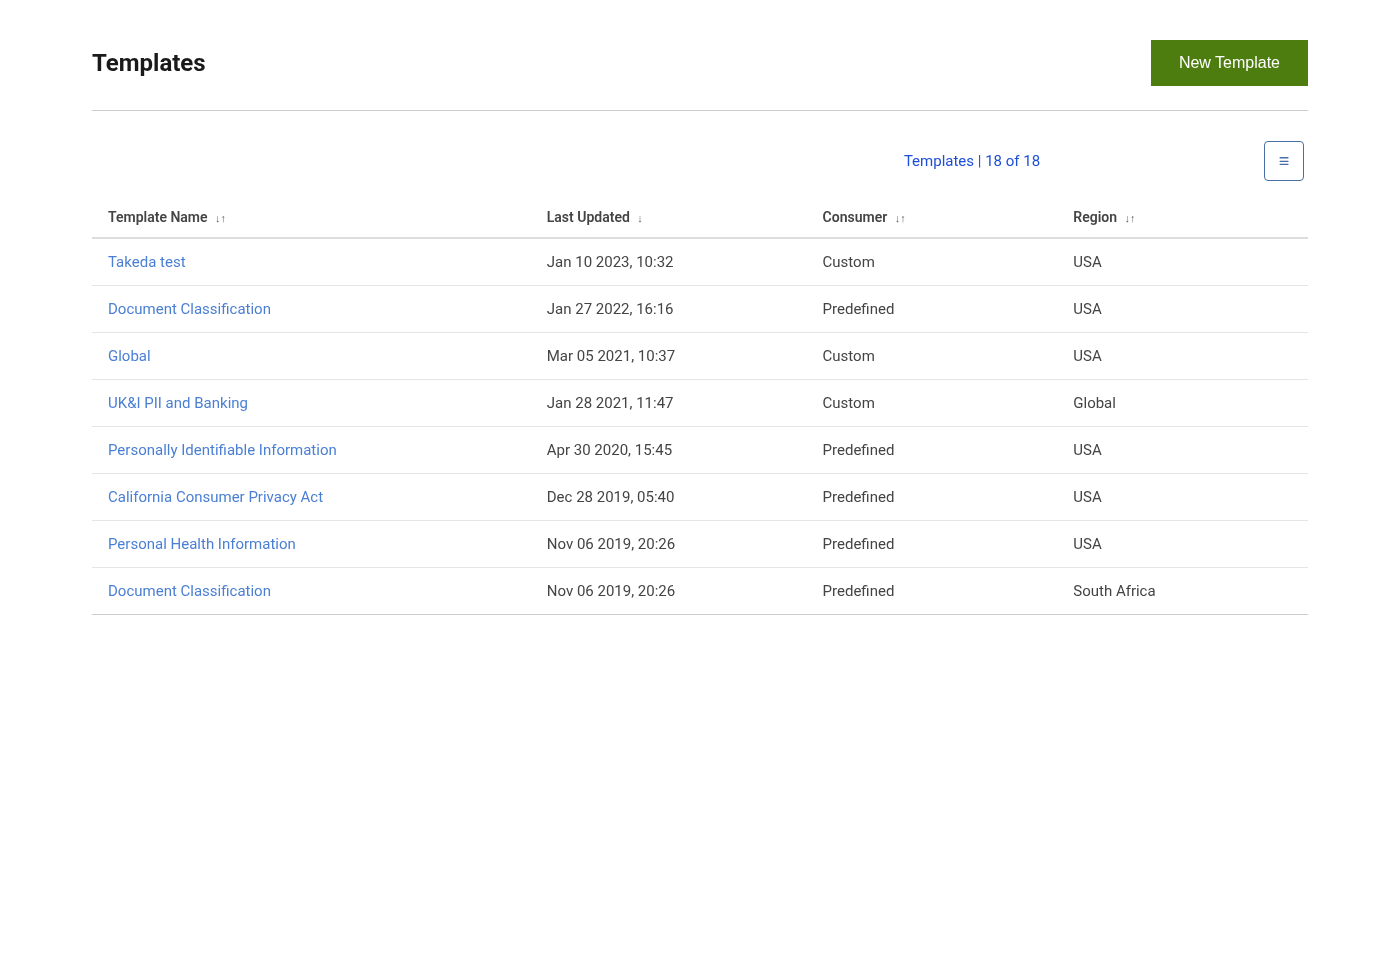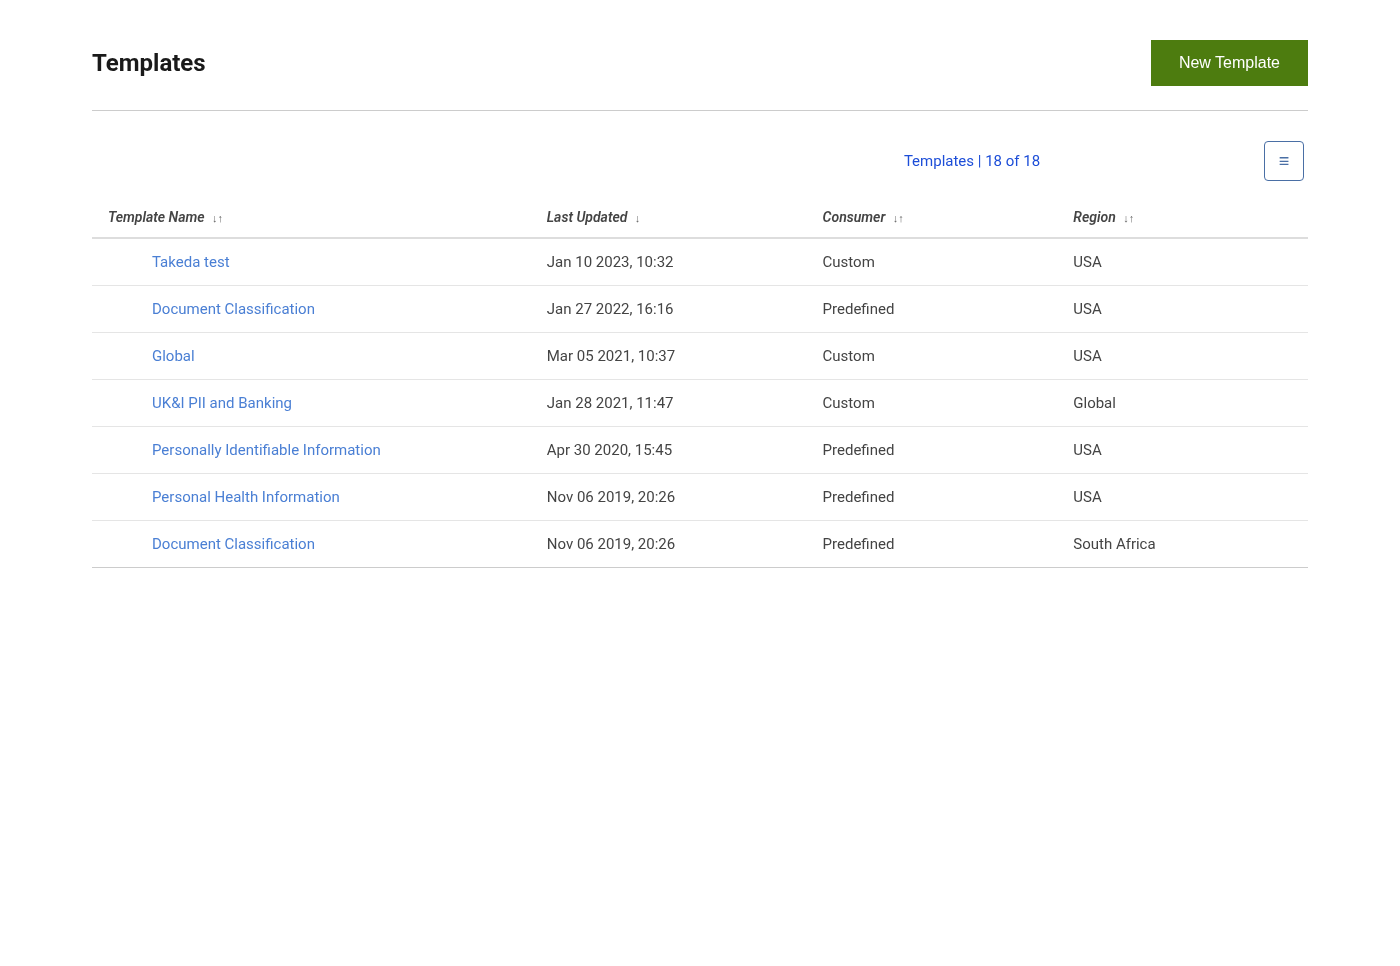--- a/index.html
+++ b/index.html
@@ -95,21 +95,20 @@
     thead tr {
       border-bottom: 2px solid #ddd;
     }
 
     th {
       text-align: left;
       padding: 12px 16px;
       font-weight: 600;
       color: #444;
       font-size: 14px;
-      font-style: italic;
     }
 
     th .sort-icon {
       font-size: 11px;
       color: #666;
       margin-left: 4px;
     }
 
     tbody tr {
       border-bottom: 1px solid #e5e5e5;
@@ -121,21 +120,20 @@
 
     td {
       padding: 14px 16px;
       color: #444;
       font-size: 15px;
     }
 
     td.name-cell a {
       color: #4a7fd4;
       text-decoration: none;
-      margin-left: 44px;
     }
 
     .col-name { width: 35%; }
     .col-updated { width: 22%; }
     .col-publisher { width: 20%; }
     .col-region { width: 20%; }
   </style>
 </head>
 <body>
 
@@ -202,20 +200,26 @@
             <td class="col-publisher">Custom</td>
             <td class="col-region">Global</td>
           </tr>
           <tr>
             <td class="name-cell col-name"><a href="#">Personally Identifiable Information</a></td>
             <td class="col-updated">Apr 30 2020, 15:45</td>
             <td class="col-publisher">Predefined</td>
             <td class="col-region">USA</td>
           </tr>
           <tr>
+            <td class="name-cell col-name"><a href="#">California Consumer Privacy Act</a></td>
+            <td class="col-updated">Dec 28 2019, 05:40</td>
+            <td class="col-publisher">Predefined</td>
+            <td class="col-region">USA</td>
+          </tr>
+          <tr>
             <td class="name-cell col-name"><a href="#">Personal Health Information</a></td>
             <td class="col-updated">Nov 06 2019, 20:26</td>
             <td class="col-publisher">Predefined</td>
             <td class="col-region">USA</td>
           </tr>
           <tr>
             <td class="name-cell col-name"><a href="#">Document Classification</a></td>
             <td class="col-updated">Nov 06 2019, 20:26</td>
             <td class="col-publisher">Predefined</td>
             <td class="col-region">South Africa</td>

